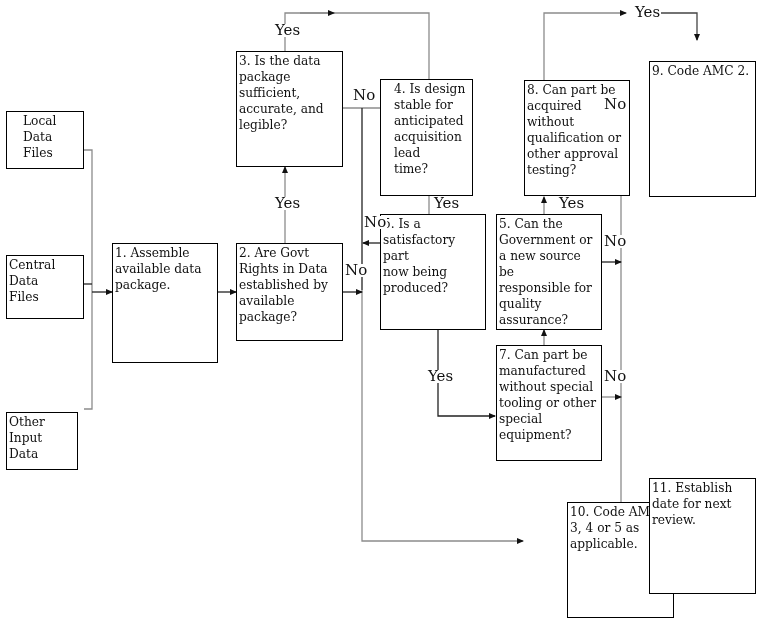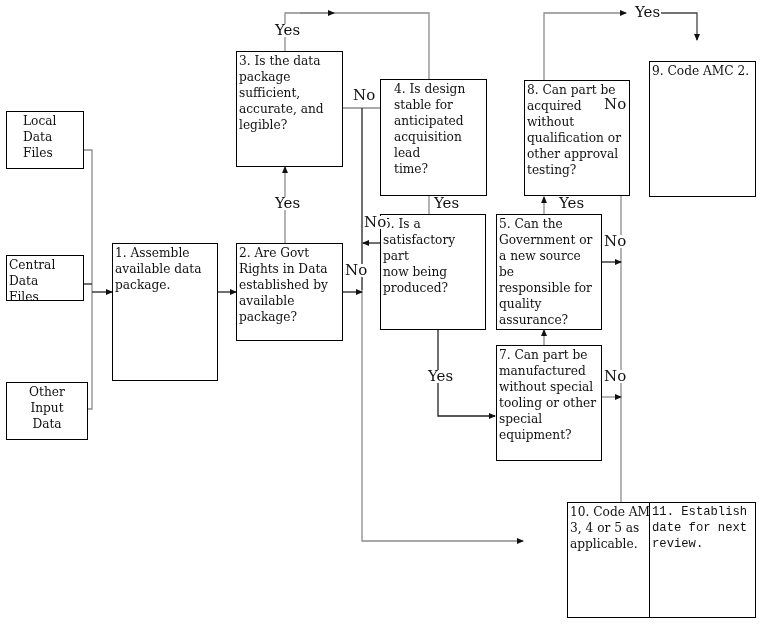--- a/index.html
+++ b/index.html
@@ -57,41 +57,41 @@
     <line x1="602" y1="262" x2="621" y2="262" stroke="#222" marker-end="url(#ah)"></line>
     <line x1="602" y1="397" x2="621" y2="397" stroke="#8c8c8c" marker-end="url(#ah)"></line>
 
     <line x1="631" y1="541" x2="649" y2="541" stroke="#8c8c8c" marker-end="url(#ah)"></line>
   </g>
 </svg>
 
 <div class="box" style="left:6px;top:111px;width:78px;height:58px;padding-left:16px;">Local
 Data
 Files</div>
-<div class="box" style="left:6px;top:255px;width:78px;height:46px;">Central
+<div class="box" style="left:6px;top:255px;width:78px;height:64px;">Central
 Data
 Files</div>
-<div class="box" style="left:6px;top:382px;width:82px;height:58px;text-align:center;">Other
+<div class="box" style="left:6px;top:412px;width:72px;height:58px;">Other
 Input
 Data</div>
 
-<div class="box" style="left:112px;top:243px;width:106px;height:138px;">1.  Assemble
+<div class="box" style="left:112px;top:243px;width:106px;height:120px;">1.  Assemble
 available data
 package.</div>
 <div class="box" style="left:236px;top:243px;width:107px;height:98px;">2.  Are Govt
 Rights in Data
 established by
 available
 package?</div>
 <div class="box" style="left:236px;top:51px;width:107px;height:116px;">3.  Is the data
 package
 sufficient,
 accurate, and
 legible?</div>
-<div class="box" style="left:380px;top:79px;width:107px;height:117px;padding-left:13px;">4.  Is design
+<div class="box" style="left:380px;top:79px;width:93px;height:117px;padding-left:13px;">4.  Is design
 stable for
 anticipated
 acquisition lead
 time?</div>
 <div class="box" style="left:380px;top:214px;width:106px;height:116px;">5.  Is a
 satisfactory part
 now being
 produced?</div>
 <div class="box" style="left:496px;top:345px;width:106px;height:116px;">7.  Can part be
 manufactured
@@ -108,21 +108,21 @@
 <div class="box" style="left:496px;top:80px;width:106px;height:116px;margin-left:28px;">8.  Can part be
 acquired
 without
 qualification or
 other approval
 testing?</div>
 <div class="box" style="left:649px;top:41px;width:107px;height:136px;margin-top:20px;">9. Code AMC 2.</div>
 <div class="box" style="left:524px;top:502px;width:107px;height:116px;margin-left:43px;">10.  Code AMC
 3, 4 or 5 as
 applicable.</div>
-<div class="box" style="left:649px;top:502px;width:107px;height:116px;font-family:Liberation Mono, monospace;">11. Establish
+<div class="box" style="left:649px;top:478px;width:107px;height:116px;">11. Establish
 date for next
 review.</div>
 
 <div class="lbl" style="left:274px;top:197px;">Yes</div>
 <div class="lbl" style="left:274px;top:24px;">Yes</div>
 <div class="lbl" style="left:352px;top:89px;">No</div>
 <div class="lbl" style="left:344px;top:264px;">No</div>
 <div class="lbl" style="left:363px;top:216px;">No</div>
 <div class="lbl" style="left:433px;top:197px;">Yes</div>
 <div class="lbl" style="left:427px;top:370px;">Yes</div>

